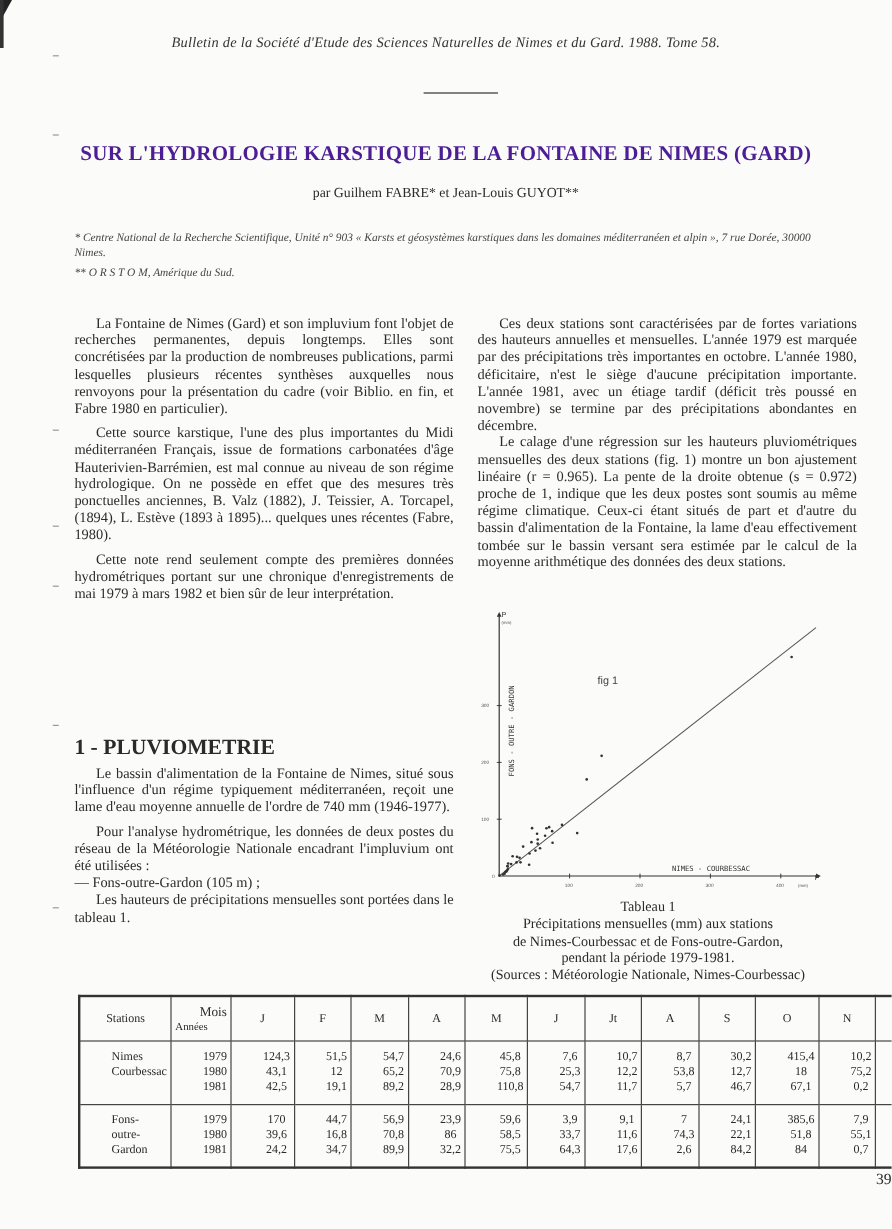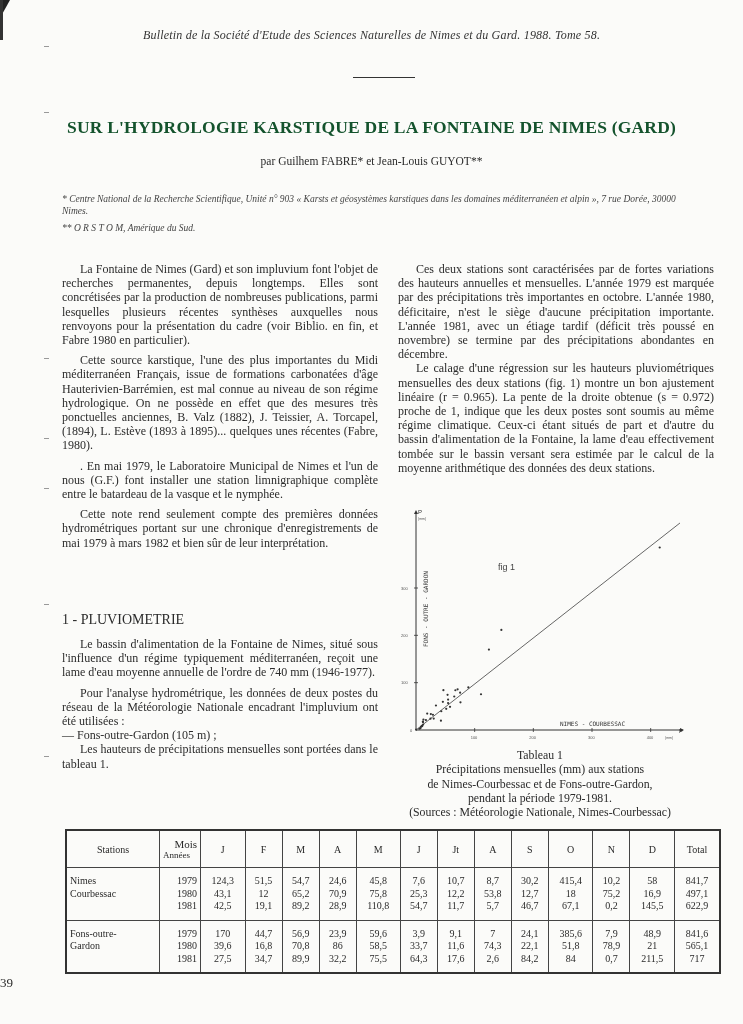--- a/index.html
+++ b/index.html
@@ -9,42 +9,42 @@
     font-family: "Liberation Serif", "DejaVu Serif", serif;
   }
   .corner-mark { position: absolute; left: 0; top: 0; width: 0; height: 0;
     border-top: 18px solid #222; border-right: 10px solid transparent; }
   .corner-mark2 { position: absolute; left: 0; top: 0; width: 3px; height: 40px; background: #333; }
   .margin-dot { position: absolute; left: 44px; width: 5px; height: 1px; background: #999; }
   .running-head { position: absolute; top: 28px; left: 0; width: 743px; text-align: center;
     font-style: italic; font-size: 12px; letter-spacing: 0.2px; color: #333; }
   .rule { position: absolute; top: 77px; left: 353px; width: 62px; height: 1px; background: #333; }
   .title { position: absolute; top: 117px; left: 0; width: 743px; text-align: center;
-    font-weight: bold; font-size: 17.5px; letter-spacing: 0.2px; color: #14532d; }
+    font-weight: bold; font-size: 17.5px; letter-spacing: 0.2px; color: #4c1d95; }
   .authors { position: absolute; top: 155px; left: 0; width: 743px; text-align: center; font-size: 11.5px; }
   .affil { position: absolute; left: 62px; width: 640px; font-style: italic; font-size: 9.5px; line-height: 12px; color: #444; }
   .col { position: absolute; font-size: 12px; line-height: 14.2px; text-align: justify; color: #2b2b2b; }
   .col p { margin: 0 0 6px 0; text-indent: 18px; }
   .col p.dash { text-indent: 0; margin: 0; }
-  .section { position: absolute; left: 62px; top: 612px; font-weight: normal; font-size: 14px; }
+  .section { position: absolute; left: 62px; top: 612px; font-weight: bold; font-size: 18px; }
   .chart { position: absolute; left: 395px; top: 505px; width: 310px; height: 240px; }
   .caption { position: absolute; left: 380px; top: 748px; width: 320px; text-align: center; font-size: 11.8px; line-height: 14.3px; }
   table.precip { position: absolute; left: 65px; top: 829px; width: 656px; border-collapse: collapse;
     font-family: "Liberation Sans Narrow", "Liberation Serif", serif; font-size: 10px; }
   table.precip th, table.precip td { border: 1px solid #444; padding: 0 3px; vertical-align: middle; }
   table.precip thead th { font-weight: normal; height: 36px; border-radius: 10px; }
-  table.precip tbody td { line-height: 12.5px; padding-top: 7px; padding-bottom: 7px; vertical-align: top; }
+  table.precip tbody td { line-height: 12.5px; padding-top: 7px; padding-bottom: 7px; vertical-align: top; padding-left: 26px; }
   table.precip { border: 2px solid #333; }
   .station { text-align: left; width: 86px; }
   .years { text-align: right; width: 34px; }
   .num { text-align: center; }
   .mois-head { position: relative; text-align: left; }
   .mois-head .mois { display: block; text-align: right; font-size: 11px; }
   .mois-head .annees { display: block; font-size: 9px; }
-  .page-num { position: absolute; top: 975px; left: 0; width: 743px; text-align: left; font-size: 13px; }
+  .page-num { position: absolute; top: 975px; left: 0; width: 743px; text-align: right; font-size: 13px; }
   .stack span { display: block; }
 </style>
 </head>
 <body>
 
 <div class="corner-mark"></div>
 <div class="corner-mark2"></div>
 <div class="margin-dot" style="top:46px"></div>
 <div class="margin-dot" style="top:112px"></div>
 <div class="margin-dot" style="top:358px"></div>
@@ -56,21 +56,20 @@
 <div class="running-head">Bulletin de la Société d'Etude des Sciences Naturelles de Nimes et du Gard. 1988. Tome 58.</div>
 <div class="rule"></div>
 <div class="title">SUR L'HYDROLOGIE KARSTIQUE DE LA FONTAINE DE NIMES (GARD)</div>
 <div class="authors">par Guilhem FABRE* et Jean-Louis GUYOT**</div>
 <div class="affil" style="top:193px">* Centre National de la Recherche Scientifique, Unité n° 903 « Karsts et géosystèmes karstiques dans les domaines méditerranéen et alpin », 7 rue Dorée, 30000 Nimes.</div>
 <div class="affil" style="top:222px">** O R S T O M, Amérique du Sud.</div>
 
 <div class="col" style="left:62px; top:262px; width:316px;">
   <p>La Fontaine de Nimes (Gard) et son impluvium font l'objet de recherches permanentes, depuis longtemps. Elles sont concrétisées par la production de nombreuses publications, parmi lesquelles plusieurs récentes synthèses auxquelles nous renvoyons pour la présentation du cadre (voir Biblio. en fin, et Fabre 1980 en particulier).</p>
   <p>Cette source karstique, l'une des plus importantes du Midi méditerranéen Français, issue de formations carbonatées d'âge Hauterivien-Barrémien, est mal connue au niveau de son régime hydrologique. On ne possède en effet que des mesures très ponctuelles anciennes, B. Valz (1882), J. Teissier, A. Torcapel, (1894), L. Estève (1893 à 1895)... quelques unes récentes (Fabre, 1980).</p>
-  <p>. En mai 1979, le Laboratoire Municipal de Nimes et l'un de nous (G.F.) font installer une station limnigraphique complète entre le batardeau de la vasque et le nymphée.</p>
   <p>Cette note rend seulement compte des premières données hydrométriques portant sur une chronique d'enregistrements de mai 1979 à mars 1982 et bien sûr de leur interprétation.</p>
 </div>
 
 <div class="section">1 - PLUVIOMETRIE</div>
 
 <div class="col" style="left:62px; top:637px; width:316px;">
   <p>Le bassin d'alimentation de la Fontaine de Nimes, situé sous l'influence d'un régime typiquement méditerranéen, reçoit une lame d'eau moyenne annuelle de l'ordre de 740 mm (1946-1977).</p>
   <p style="margin-bottom:0">Pour l'analyse hydrométrique, les données de deux postes du réseau de la Météorologie Nationale encadrant l'impluvium ont été utilisées :</p>
   <p class="dash">— Fons-outre-Gardon (105 m) ;</p>
   <p>Les hauteurs de précipitations mensuelles sont portées dans le tableau 1.</p>
@@ -269,21 +268,21 @@
           <span>Gardon</span>
         </td>
         <td class="years stack">
           <span>1979</span>
           <span>1980</span>
           <span>1981</span>
         </td>
         <td class="num stack">
           <span>170</span>
           <span>39,6</span>
-          <span>27,5</span>
+          <span>24,2</span>
         </td>
         <td class="num stack">
           <span>44,7</span>
           <span>16,8</span>
           <span>34,7</span>
         </td>
         <td class="num stack">
           <span>56,9</span>
           <span>70,8</span>
           <span>89,9</span>
@@ -318,21 +317,21 @@
           <span>22,1</span>
           <span>84,2</span>
         </td>
         <td class="num stack">
           <span>385,6</span>
           <span>51,8</span>
           <span>84</span>
         </td>
         <td class="num stack">
           <span>7,9</span>
-          <span>78,9</span>
+          <span>55,1</span>
           <span>0,7</span>
         </td>
         <td class="num stack">
           <span>48,9</span>
           <span>21</span>
           <span>211,5</span>
         </td>
         <td class="num stack">
           <span>841,6</span>
           <span>565,1</span>

